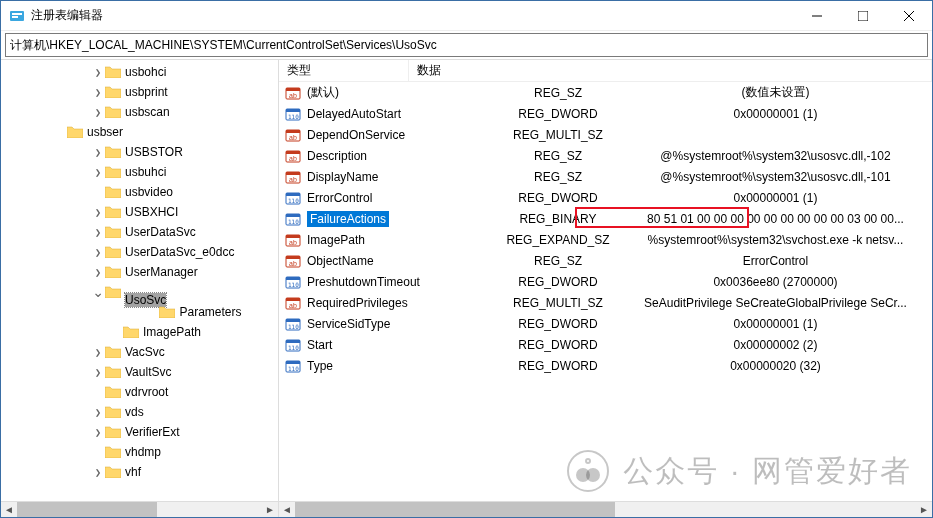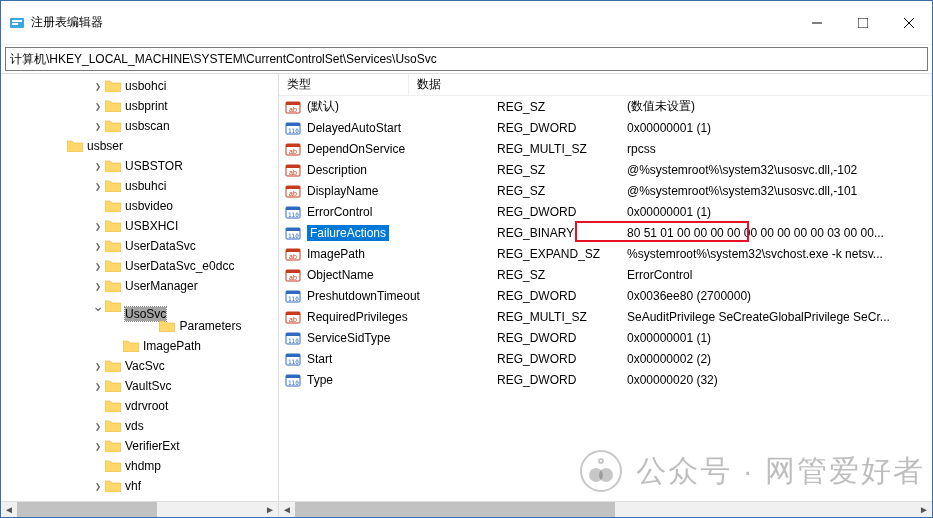--- a/index.html
+++ b/index.html
@@ -9,21 +9,21 @@
     font-size: 12px;
     background: #fff;
     color: #000;
     overflow: hidden;
     width: 933px;
     height: 518px;
     position: relative;
   }
   .window { border: 1px solid #3a6ea5; height: 100%; display: flex; flex-direction: column; }
   .titlebar {
-    height: 44px;
+    height: 30px;
     background: #fff;
     display: flex;
     align-items: center;
     padding-left: 8px;
     border-bottom: 1px solid #eee;
   }
   .titlebar .app-icon {
     width: 16px; height: 16px; margin-right: 6px;
   }
   .titlebar .title { flex: 1; font-size: 12px; }
@@ -108,20 +108,21 @@
   .col-type { width: 130px; }
   .col-data { flex: 1; }
 
   .list-body {
     overflow: hidden;
   }
   .list-row {
     display: flex;
     height: 21px;
     align-items: center;
+    text-align: center;
   }
   .list-row .cell-name {
     width: 210px; display: flex; align-items: center; padding-left: 6px;
     white-space: nowrap; overflow: hidden;
   }
   .list-row .cell-type {
     width: 130px; padding-left: 8px;
     white-space: nowrap; overflow: hidden;
   }
   .list-row .cell-data {
@@ -158,21 +159,21 @@
     width: 16px; height: 16px; background: #f0f0f0;
     display:flex;align-items:center;justify-content:center;
     color:#555; font-size:10px;
   }
   .hscroll .track { flex: 1; position: relative; height: 16px; }
   .hscroll .thumb { position: absolute; height: 16px; background: #c2c2c2; }
 
   .watermark {
     position: absolute;
     bottom: 26px;
-    right: 8px;
+    right: 21px;
     color: rgba(0,0,0,0.26);
     font-size: 30px;
     letter-spacing: 2px;
     display: flex;
     align-items: center;
     pointer-events: none;
     font-family: "Microsoft YaHei", sans-serif;
   }
   .watermark .wm-icon {
     width: 42px; height: 42px;
@@ -468,21 +469,20 @@
           <div class="list-row">
             <div class="cell-name">
               <span class="reg-icon"><svg viewBox="0 0 16 16">
                   <rect x="1" y="3" width="14" height="11" rx="1" fill="#fff" stroke="#c43b1d"></rect>
                   <rect x="1" y="3" width="14" height="3" fill="#c43b1d"></rect>
                   <text x="4" y="13" font-size="7" fill="#c43b1d" font-family="sans-serif">ab</text>
                 </svg></span>
               <span class="cell-name-text">DependOnService</span>
             </div>
             <div class="cell-type">REG_MULTI_SZ</div>
-            <div class="cell-data">rpcss</div>
           </div>
           <div class="list-row">
             <div class="cell-name">
               <span class="reg-icon"><svg viewBox="0 0 16 16">
                   <rect x="1" y="3" width="14" height="11" rx="1" fill="#fff" stroke="#c43b1d"></rect>
                   <rect x="1" y="3" width="14" height="3" fill="#c43b1d"></rect>
                   <text x="4" y="13" font-size="7" fill="#c43b1d" font-family="sans-serif">ab</text>
                 </svg></span>
               <span class="cell-name-text">Description</span>
             </div>

